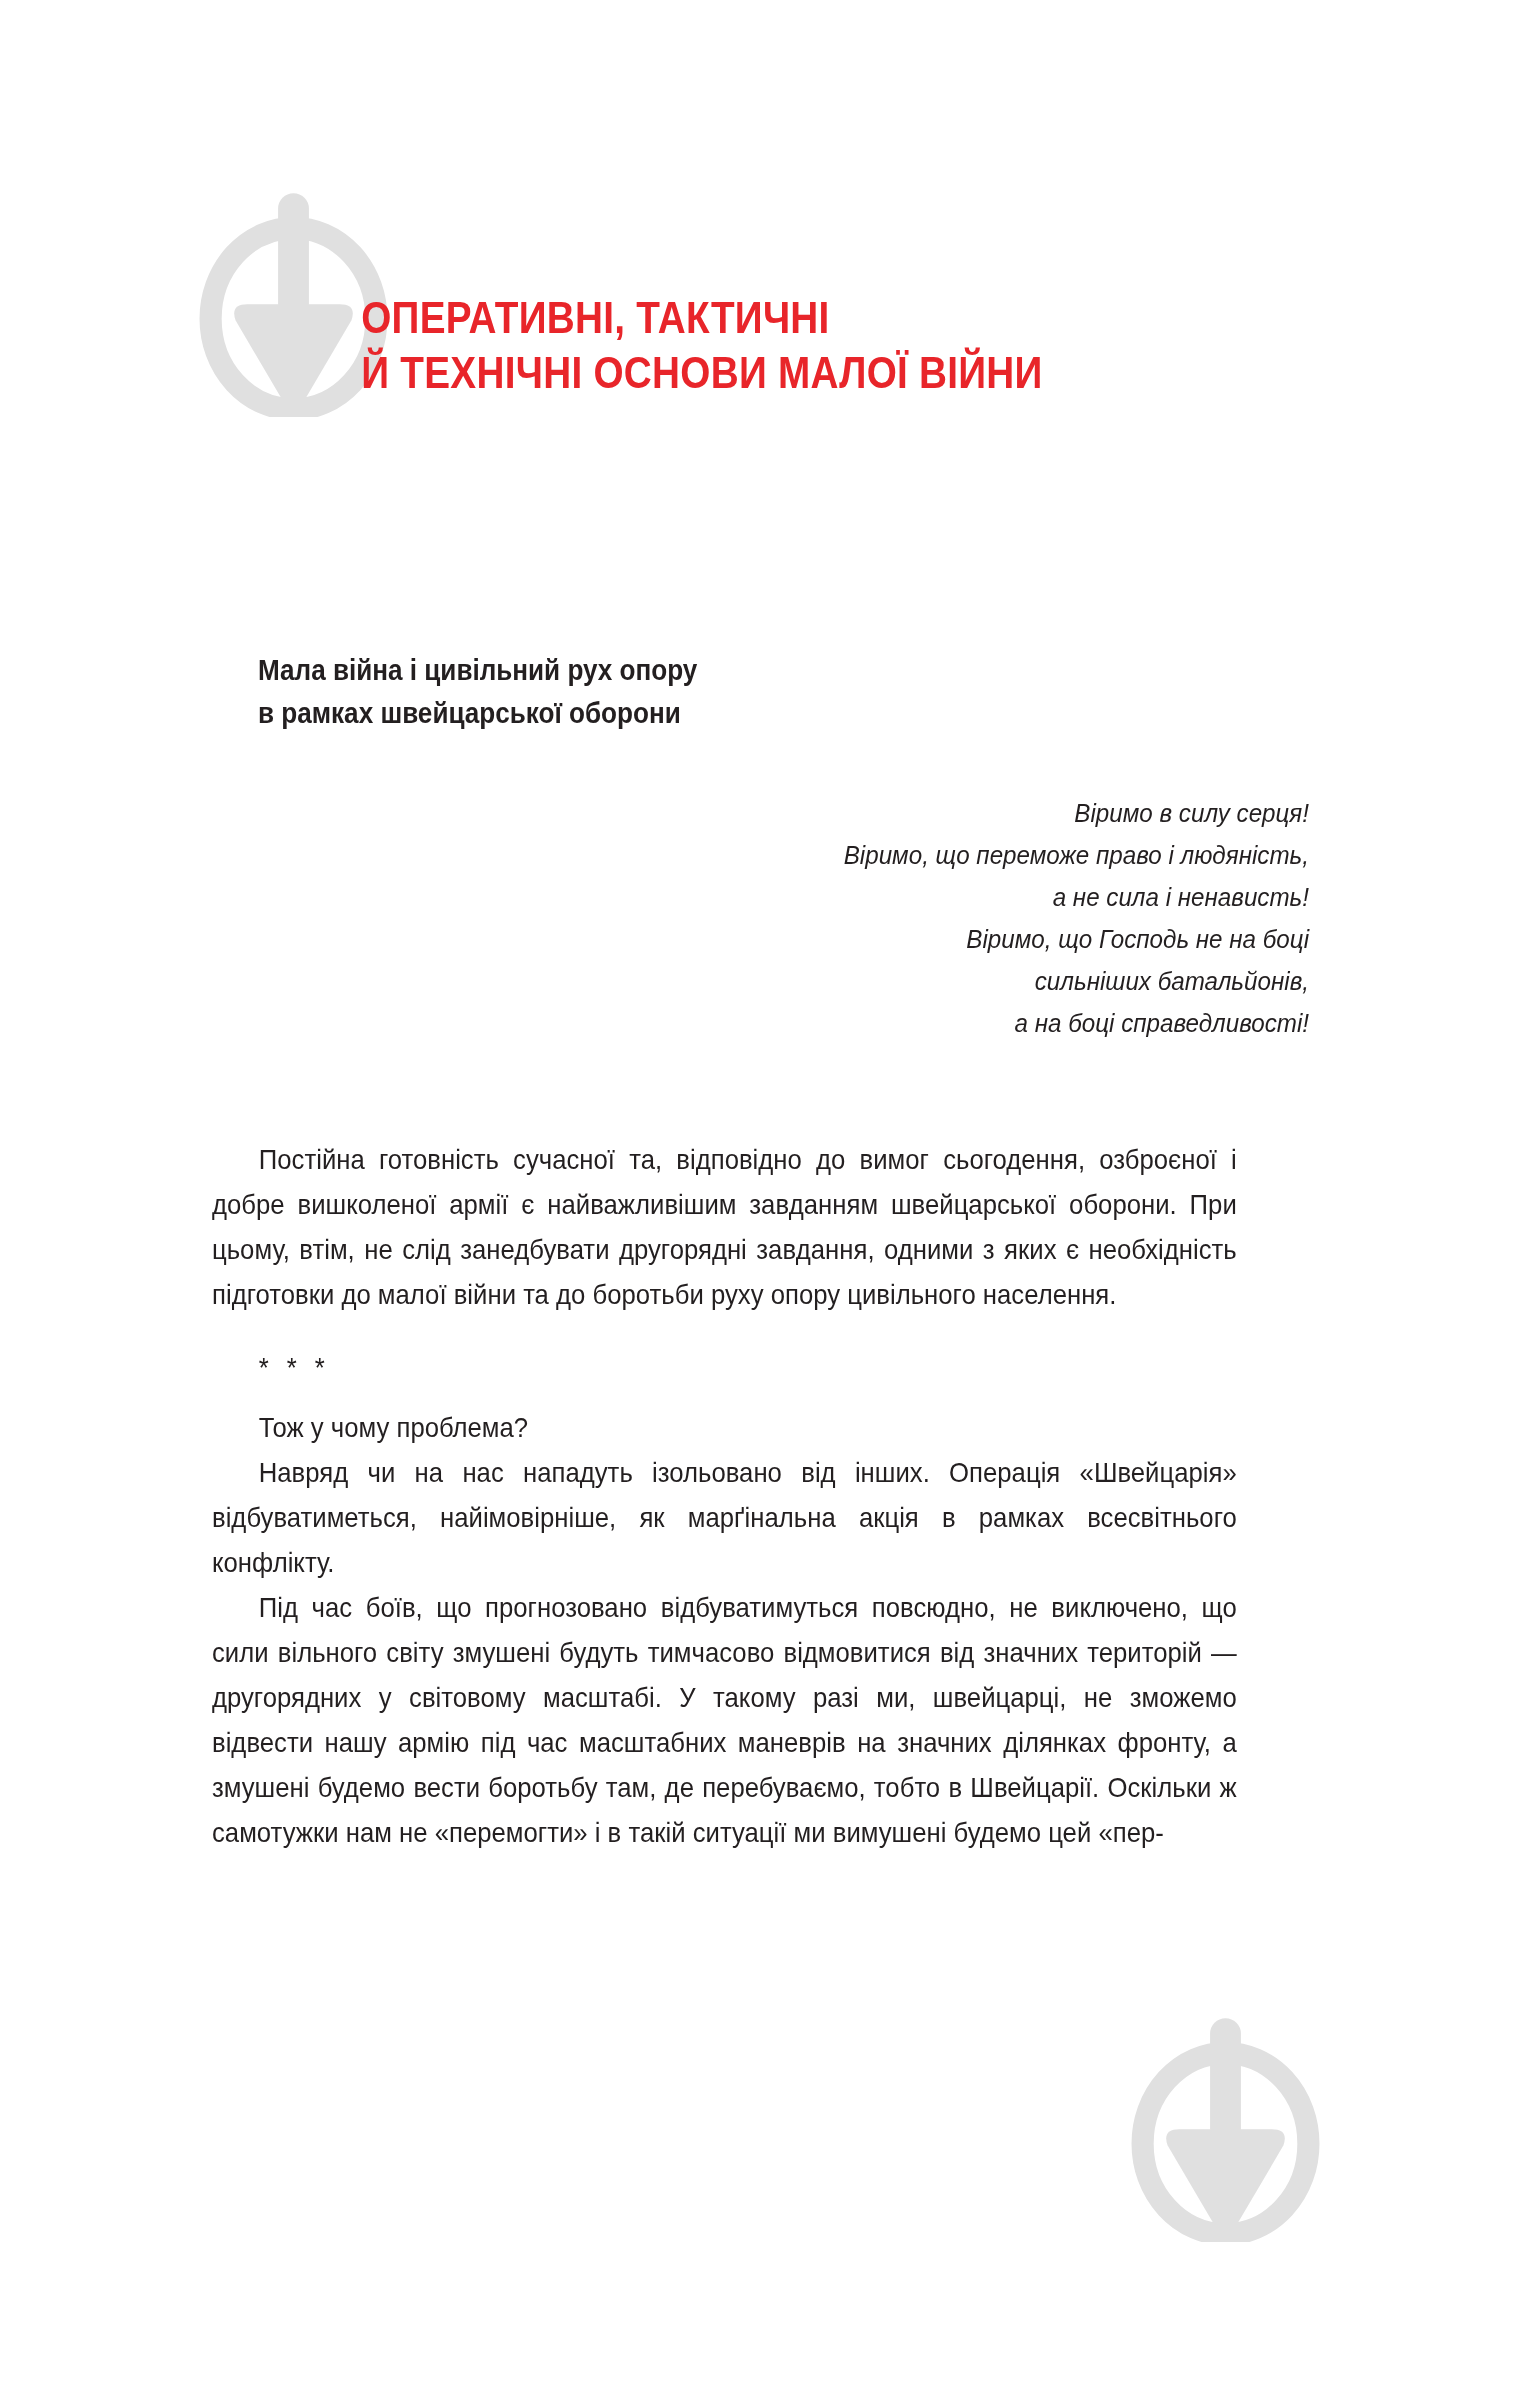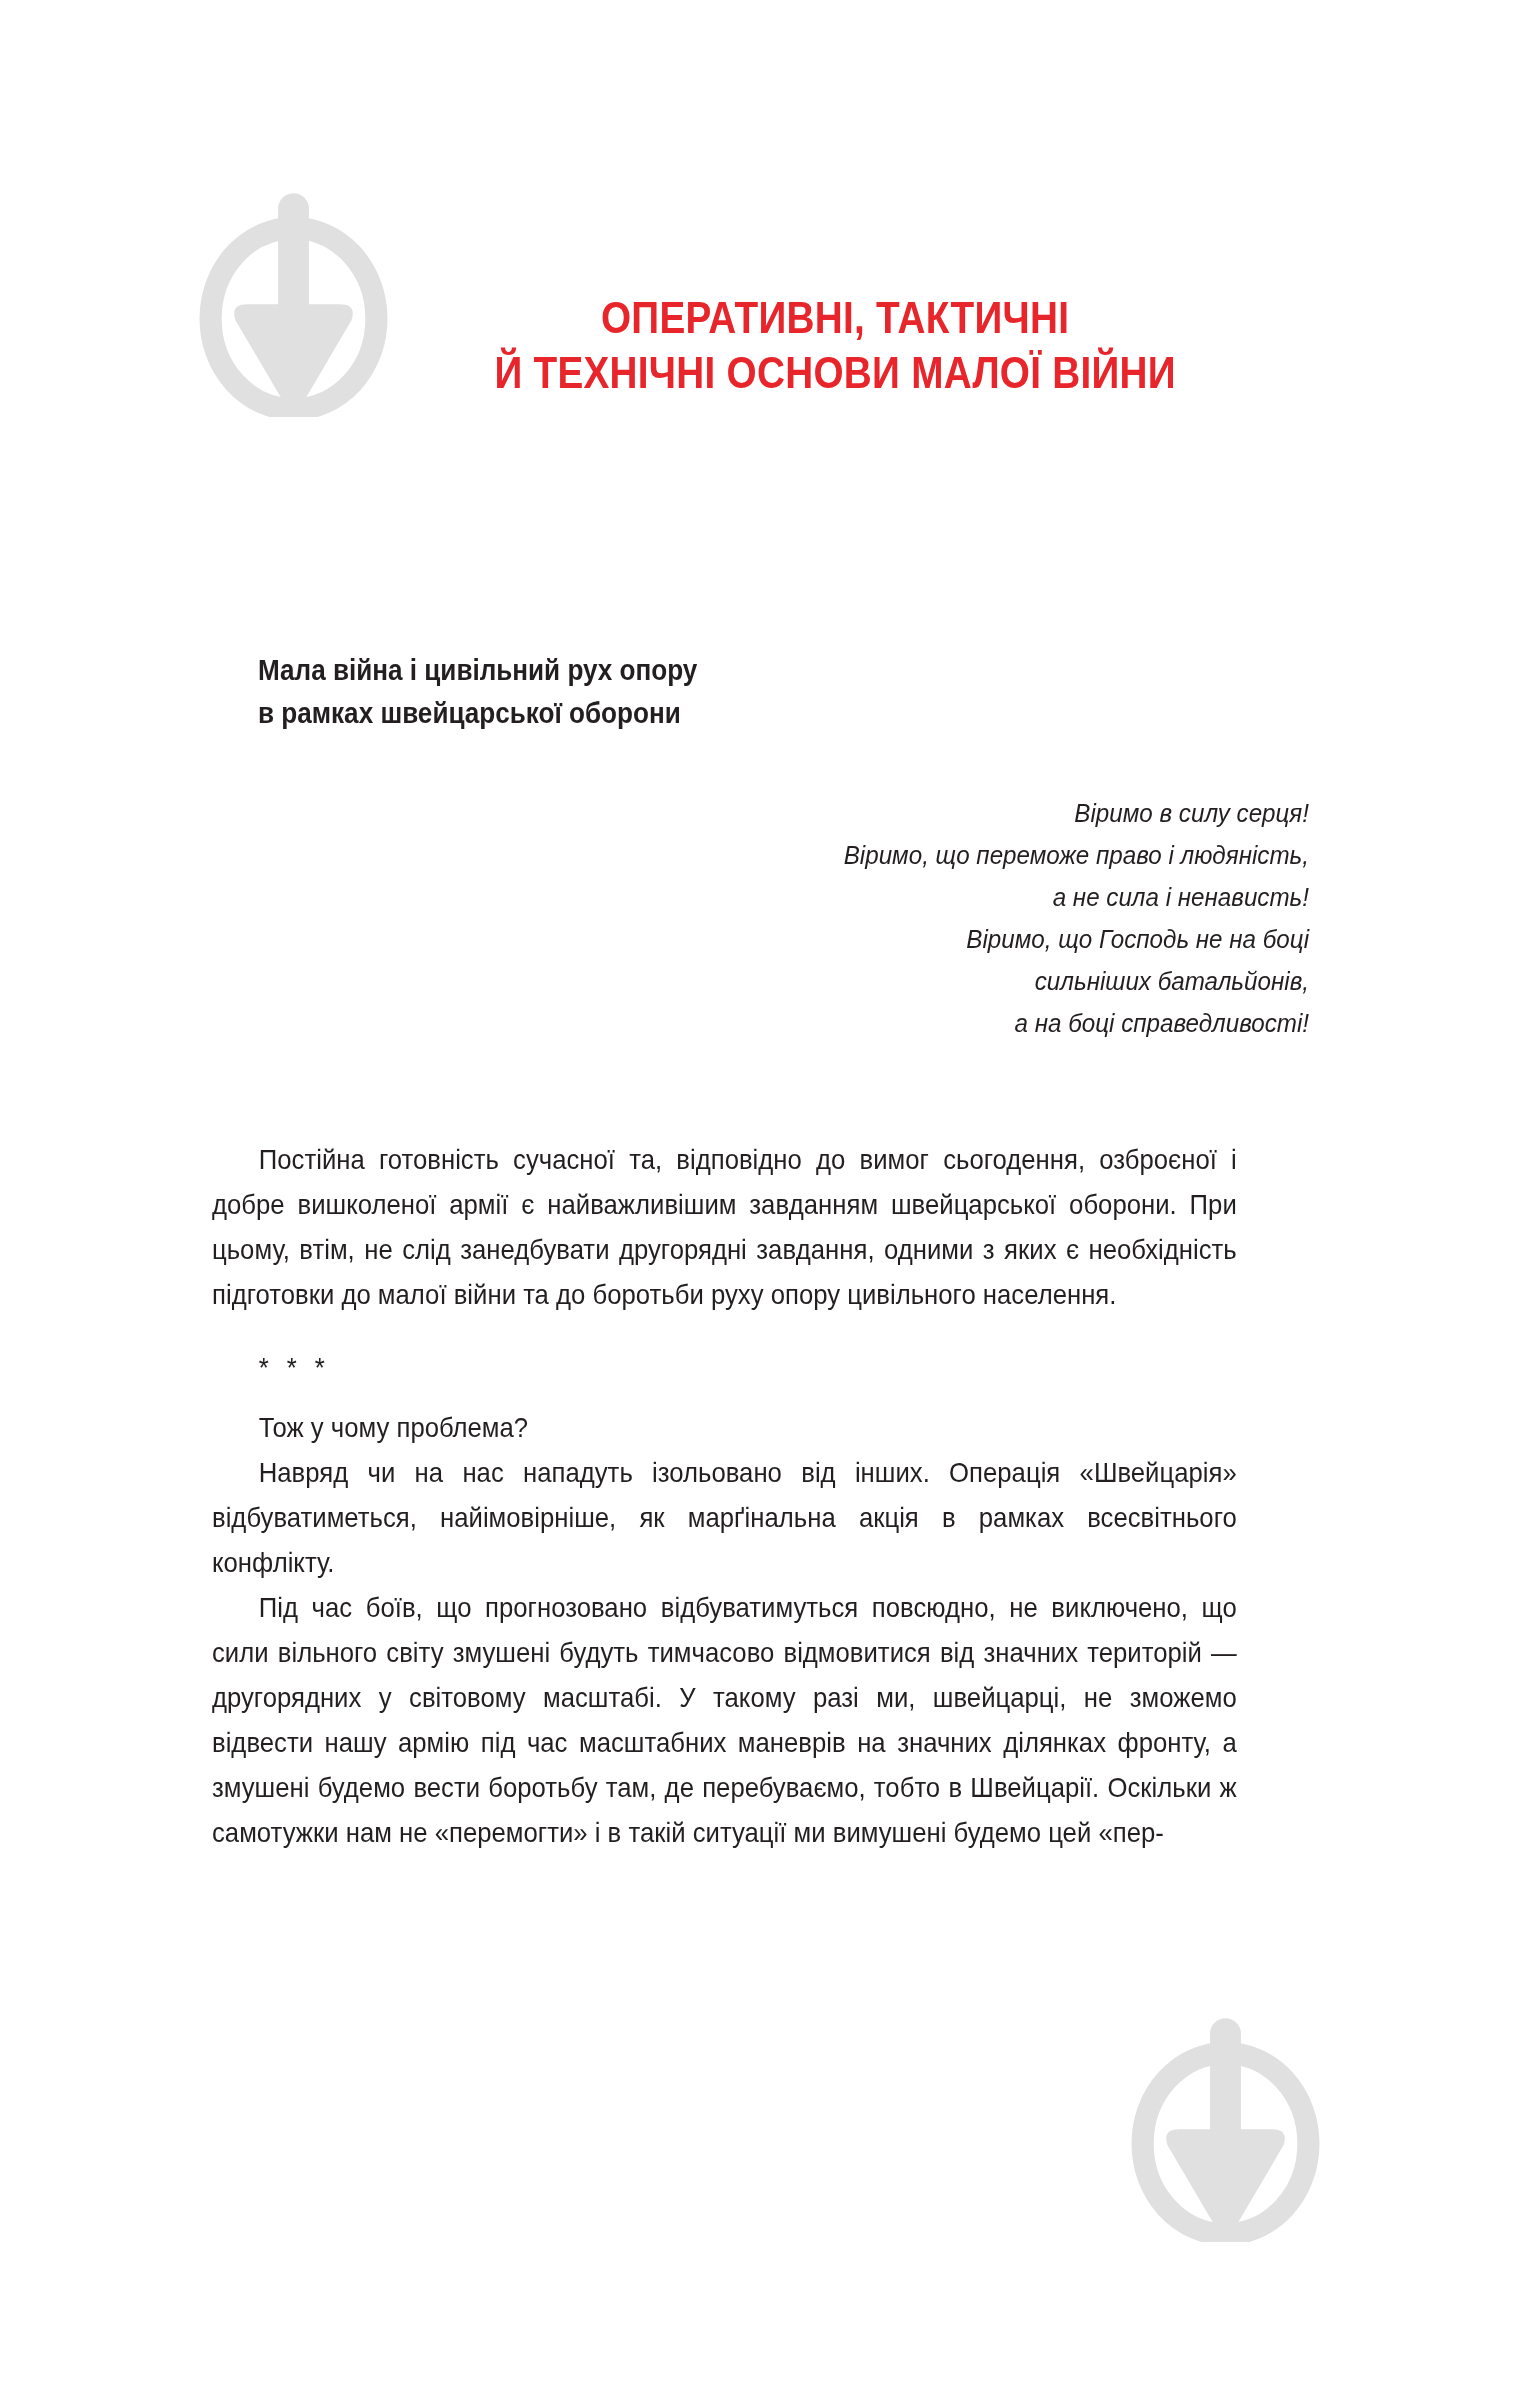--- a/index.html
+++ b/index.html
@@ -38,21 +38,21 @@
     width: 189px;
     height: 241px;
   }
 
   
   .title-block {
     position: absolute;
     left: 232px;
     top: 290px;
     width: 1077px;
-    text-align: center;
+    text-align: left;
   }
   .title-line {
     color: #e8252a;
     font-weight: bold;
     font-size: 44px;
     line-height: 55px;
     letter-spacing: 0.3px;
     transform: scaleX(0.88);
     transform-origin: right center;
     white-space: nowrap;

